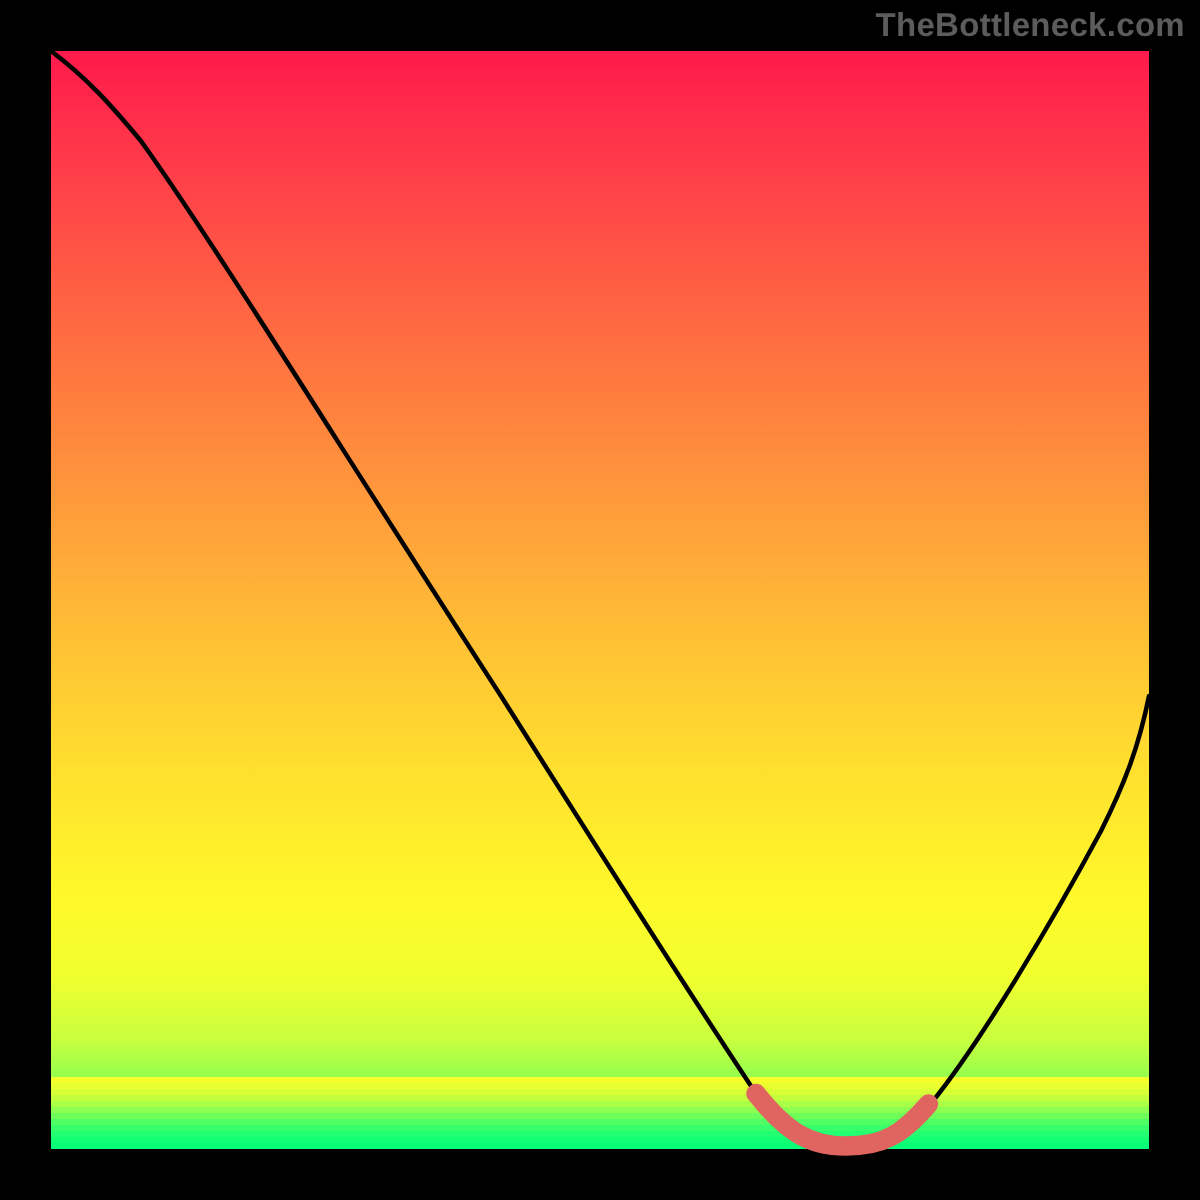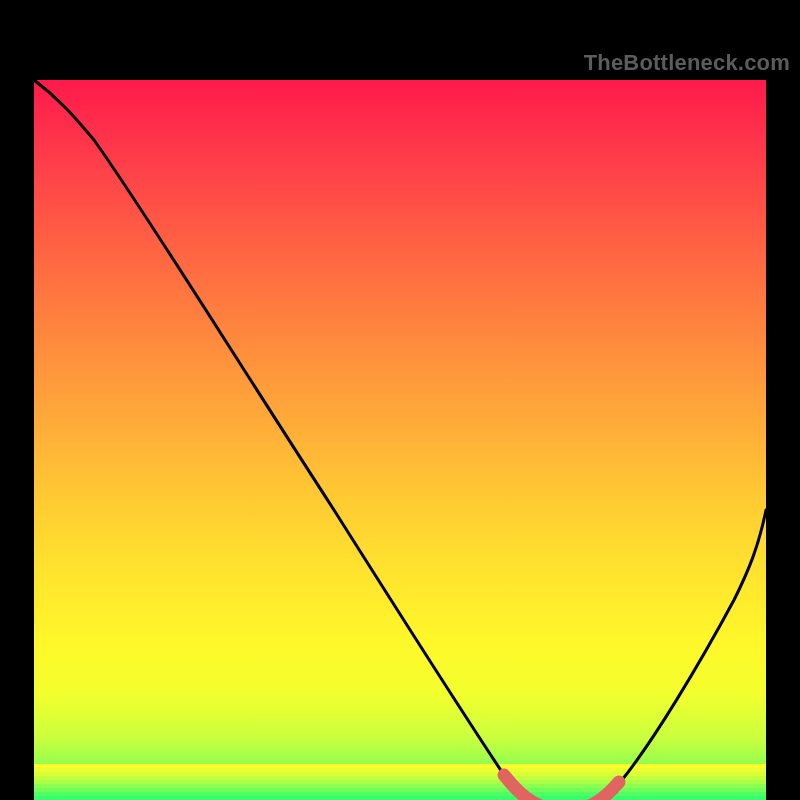--- a/index.html
+++ b/index.html
@@ -9,21 +9,20 @@
     height: 800px;
     background: #000;
     font-family: Arial, Helvetica, sans-serif;
     overflow: hidden;
   }
   .frame {
     position: relative;
     width: 800px;
     height: 600px;
     background: #000;
-    margin-top: 46px;
   }
   .watermark {
     position: absolute;
     top: 4px;
     right: 10px;
     color: #5c5c5c;
     font-size: 22px;
     font-weight: 600;
     letter-spacing: 0.2px;
     user-select: none;

